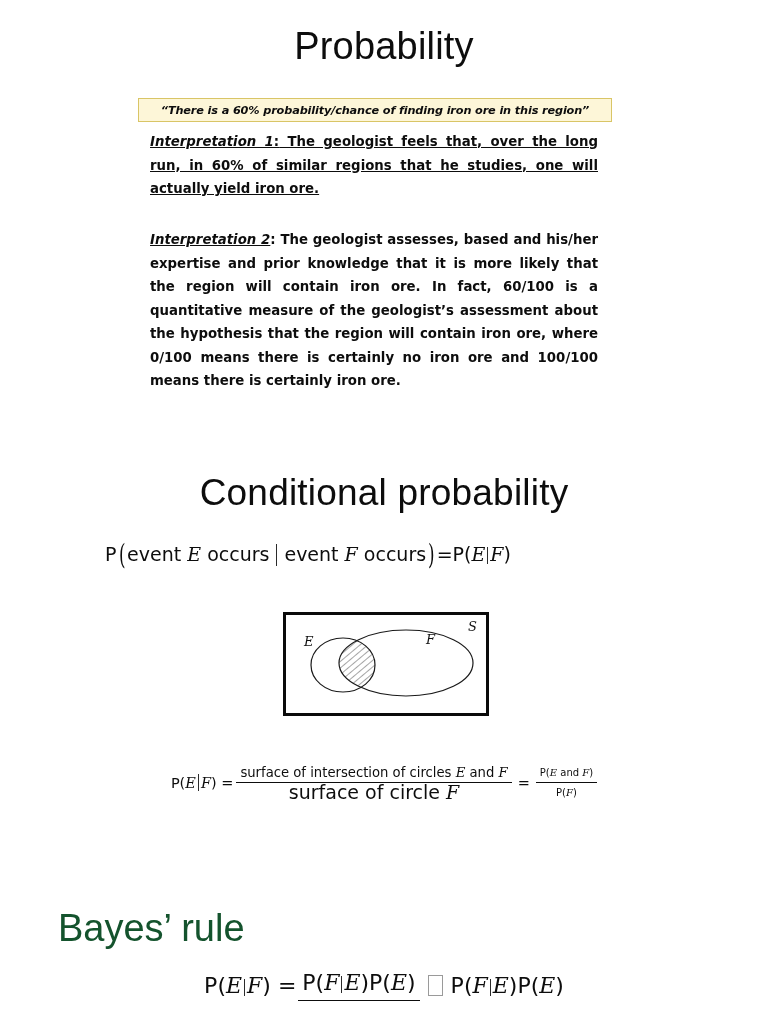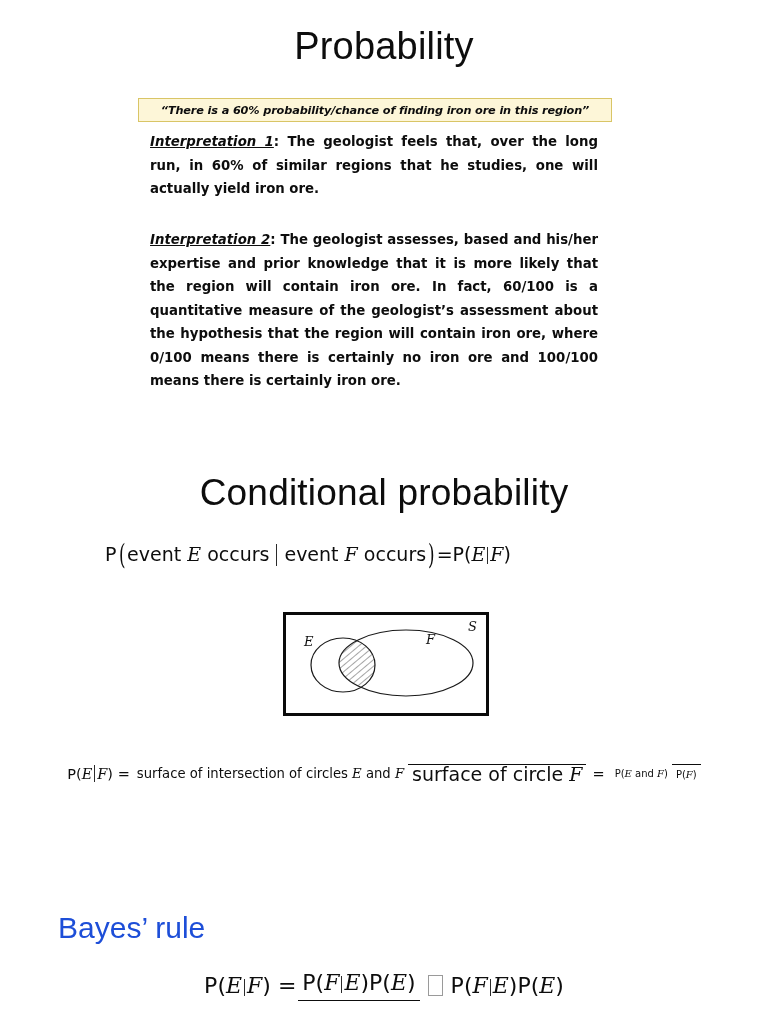--- a/index.html
+++ b/index.html
@@ -69,21 +69,21 @@
     left: 150px;
     width: 448px;
     text-align: justify;
     font-family: "DejaVu Sans", sans-serif;
     font-weight: bold;
     font-size: 13.3px;
     line-height: 23.5px;
     color: #0d0d0d;
     text-justify: inter-word;
   }
-  #interp1 { top: 130px; }
+  #interp1 { top: 130px; text-decoration: underline; }
   #interp2 { top: 228px; }
 
   .interp-label {
     font-style: italic;
     font-weight: bold;
     text-decoration: underline;
   }
 
   
   #title-conditional {
@@ -173,21 +173,21 @@
     font-family: "DejaVu Sans", sans-serif;
     color: #0d0d0d;
   }
   .frac-lhs {
     font-size: 14.5px;
     padding-right: 3px;
     white-space: nowrap;
   }
   .frac {
     display: inline-flex;
-    flex-direction: row;
+    flex-direction: column;
     align-items: center;
     justify-content: center;
   }
   .frac .num {
     font-size: 13.2px;
     padding: 0 4px 1px 4px;
     white-space: nowrap;
     line-height: 17px;
   }
   .frac .den {
@@ -204,24 +204,24 @@
     font-size: 14.5px;
     padding: 0 6px;
   }
   .frac2 .num, .frac2 .den { font-size: 10px; }
 
   
   #title-bayes {
     position: absolute;
     left: 58px;
     top: 908px;
-    font-size: 30px;
+    font-size: 38px;
     line-height: 40px;
     font-weight: 400;
-    color: #1d4ed8;
+    color: #14532d;
     text-align: left;
     width: auto;
   }
 
   .bayes-wrap {
     position: absolute;
     left: 0;
     top: 968px;
     width: 768px;
     display: flex;

